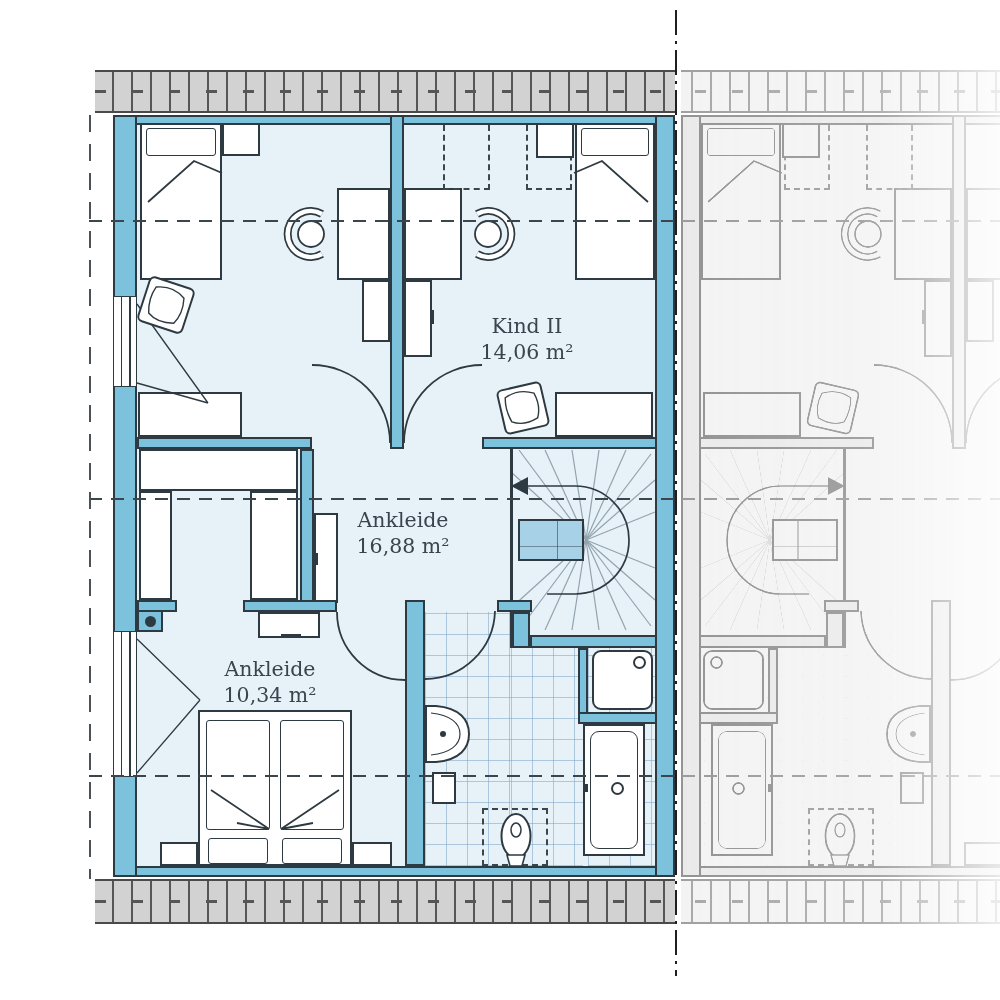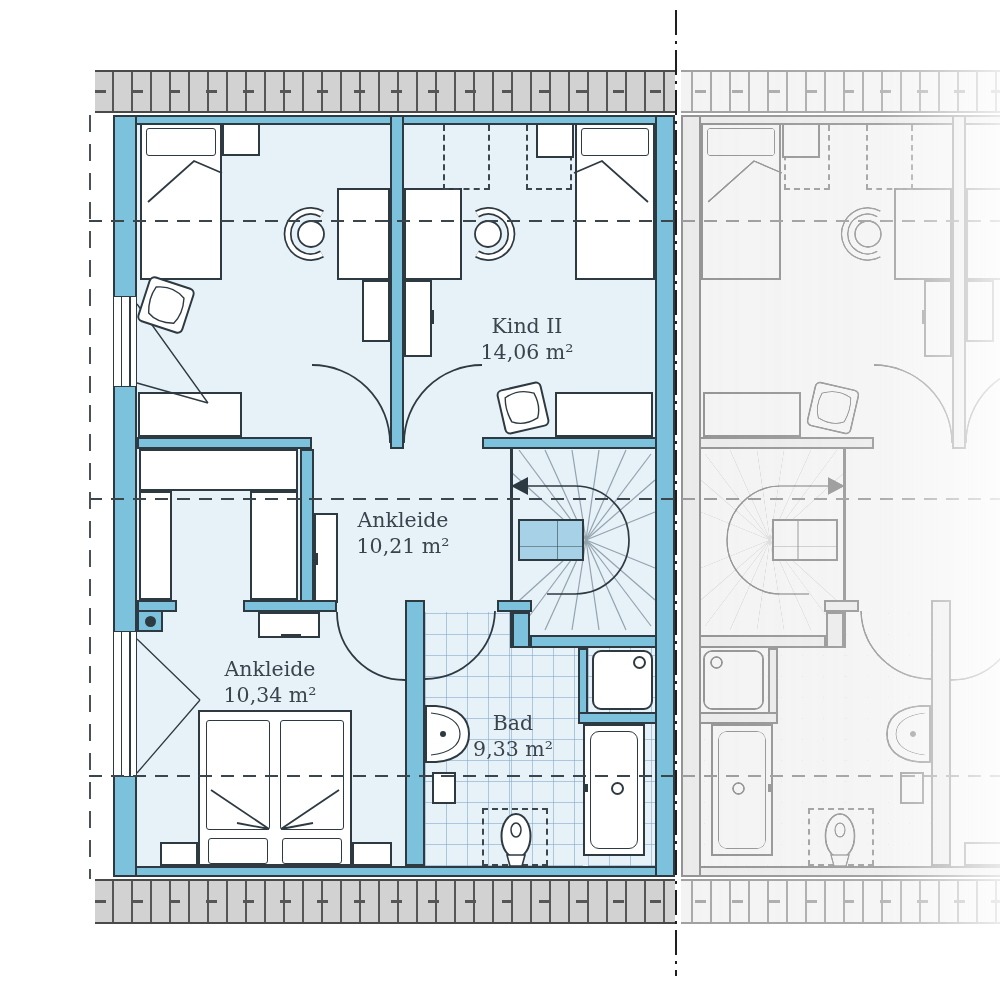--- a/index.html
+++ b/index.html
@@ -220,29 +220,25 @@
     <div class="abs dash-h" style="left:-6px;top:438px;width:588px"></div>
     <div class="abs dash-h" style="left:-6px;top:715px;width:588px"></div>
     <div class="abs dash-v" style="left:-6px;top:55px;height:764px"></div>
 
     <div class="room-label" style="left:432px;top:279px">
       <div>Kind II</div>
       <div>14,06 m²</div>
     </div>
     <div class="room-label" style="left:308px;top:473px">
       <div>Ankleide</div>
-      <div>10,21 m²</div>
+      <div>16,88 m²</div>
     </div>
     <div class="room-label" style="left:175px;top:622px">
       <div>Ankleide</div>
       <div>10,34 m²</div>
-    </div>
-    <div class="room-label" style="left:418px;top:676px">
-      <div>Bad</div>
-      <div>9,33 m²</div>
     </div>
   </div>
 
   <div id="mirror">
 
     <div class="abs hatch" style="left:0;top:10px;width:580px;height:43px">
         <div class="hatch-mid"></div>
       </div>
     <div class="abs hatch" style="left:0;top:819px;width:580px;height:45px">
         <div class="hatch-mid"></div>

